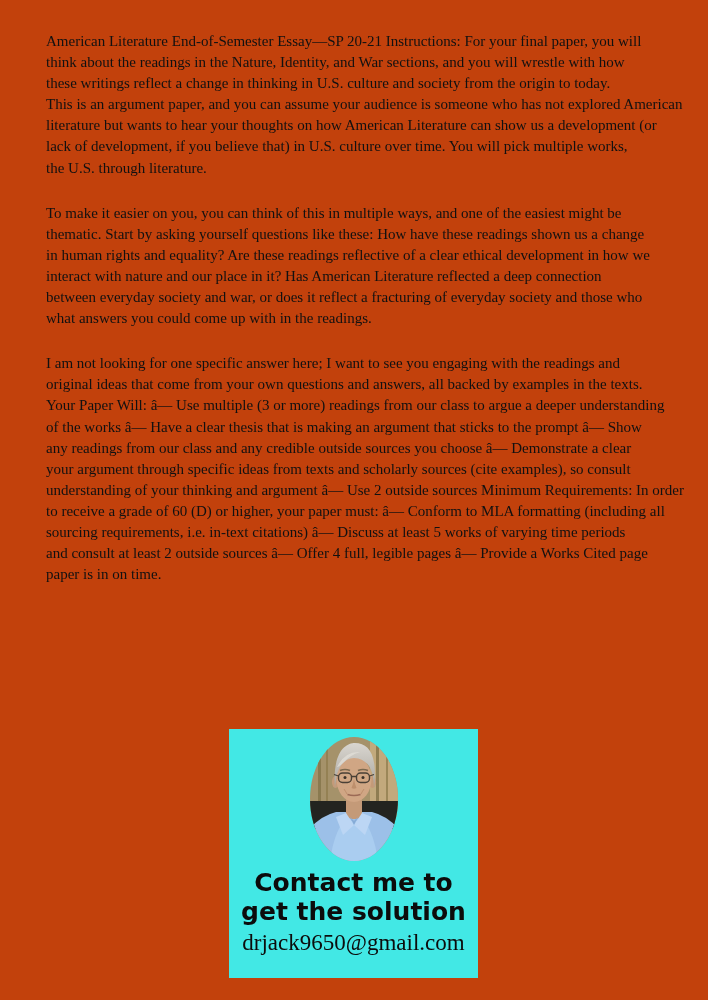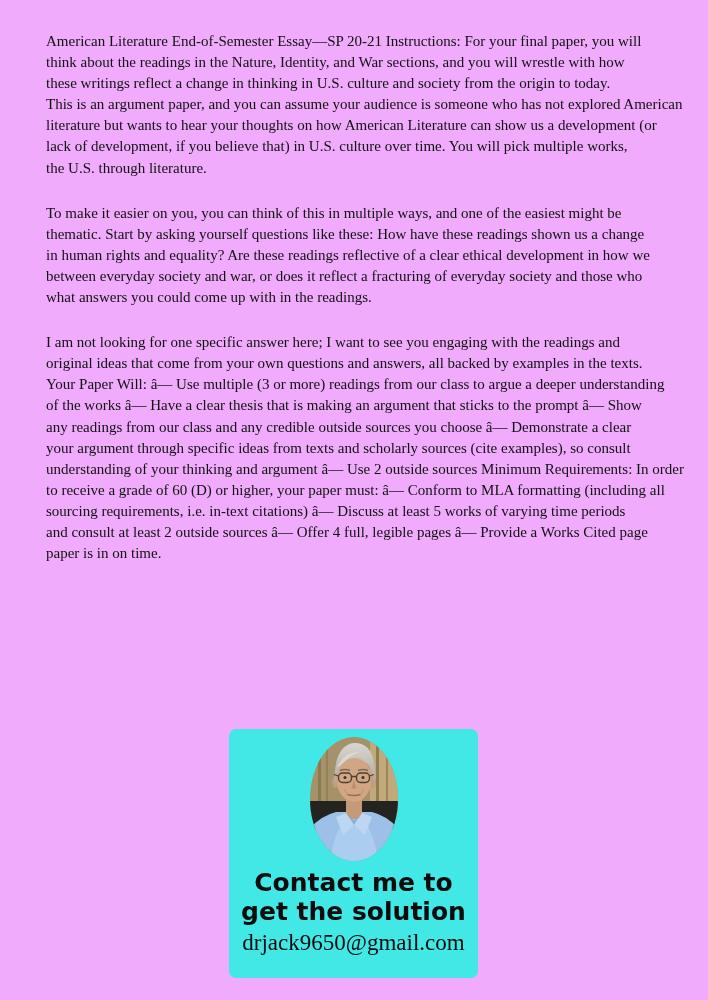--- a/index.html
+++ b/index.html
@@ -1,21 +1,21 @@
 <!DOCTYPE html>
 <html><head>
 <meta charset="utf-8">
 <style>
   * { margin: 0; padding: 0; box-sizing: border-box; }
   html, body { background: #ffffff; }
   .page {
     position: relative;
     width: 708px;
     height: 1000px;
-    background: #f0abfc;
+    background: #c2410c;
     overflow: hidden;
     font-family: "Liberation Serif", "DejaVu Serif", serif;
   }
   .doc {
     position: absolute;
     left: 46px;
     top: 31px;
     width: 650px;
     color: #111111;
   }
@@ -83,39 +83,40 @@
         <div class="line">these writings reflect a change in thinking in U.S. culture and society from the origin to today.</div>
         <div class="line">This is an argument paper, and you can assume your audience is someone who has not explored American</div>
         <div class="line">literature but wants to hear your thoughts on how American Literature can show us a development (or</div>
         <div class="line">lack of development, if you believe that) in U.S. culture over time. You will pick multiple works,</div>
         <div class="line">the U.S. through literature.</div>
       </div>
       <div class="para">
         <div class="line">To make it easier on you, you can think of this in multiple ways, and one of the easiest might be</div>
         <div class="line">thematic. Start by asking yourself questions like these: How have these readings shown us a change</div>
         <div class="line">in human rights and equality? Are these readings reflective of a clear ethical development in how we</div>
+        <div class="line">interact with nature and our place in it? Has American Literature reflected a deep connection</div>
         <div class="line">between everyday society and war, or does it reflect a fracturing of everyday society and those who</div>
         <div class="line">what answers you could come up with in the readings.</div>
       </div>
       <div class="para">
         <div class="line">I am not looking for one specific answer here; I want to see you engaging with the readings and</div>
         <div class="line">original ideas that come from your own questions and answers, all backed by examples in the texts.</div>
         <div class="line">Your Paper Will: â— Use multiple (3 or more) readings from our class to argue a deeper understanding</div>
         <div class="line">of the works â— Have a clear thesis that is making an argument that sticks to the prompt â— Show</div>
         <div class="line">any readings from our class and any credible outside sources you choose â— Demonstrate a clear</div>
         <div class="line">your argument through specific ideas from texts and scholarly sources (cite examples), so consult</div>
         <div class="line">understanding of your thinking and argument â— Use 2 outside sources Minimum Requirements: In order</div>
         <div class="line">to receive a grade of 60 (D) or higher, your paper must: â— Conform to MLA formatting (including all</div>
         <div class="line">sourcing requirements, i.e. in-text citations) â— Discuss at least 5 works of varying time periods</div>
         <div class="line">and consult at least 2 outside sources â— Offer 4 full, legible pages â— Provide a Works Cited page</div>
         <div class="line">paper is in on time.</div>
       </div>
     </div>
 
-  <div class="card" style="background: rgb(66, 232, 229); border-radius: 7px;">
+  <div class="card" style="background: rgb(66, 232, 229);">
 
     <div class="avatar">
       <svg viewBox="0 0 88 124" xmlns="http://www.w3.org/2000/svg">
         <defs>
           <clipPath id="ovalClip">
             <ellipse cx="44" cy="62" rx="44" ry="62"></ellipse>
           </clipPath>
           <linearGradient id="hairGrad" x1="0" y1="0" x2="0" y2="1">
             <stop offset="0" stop-color="#d9d6d0"></stop>
             <stop offset="1" stop-color="#a8a49c"></stop>

